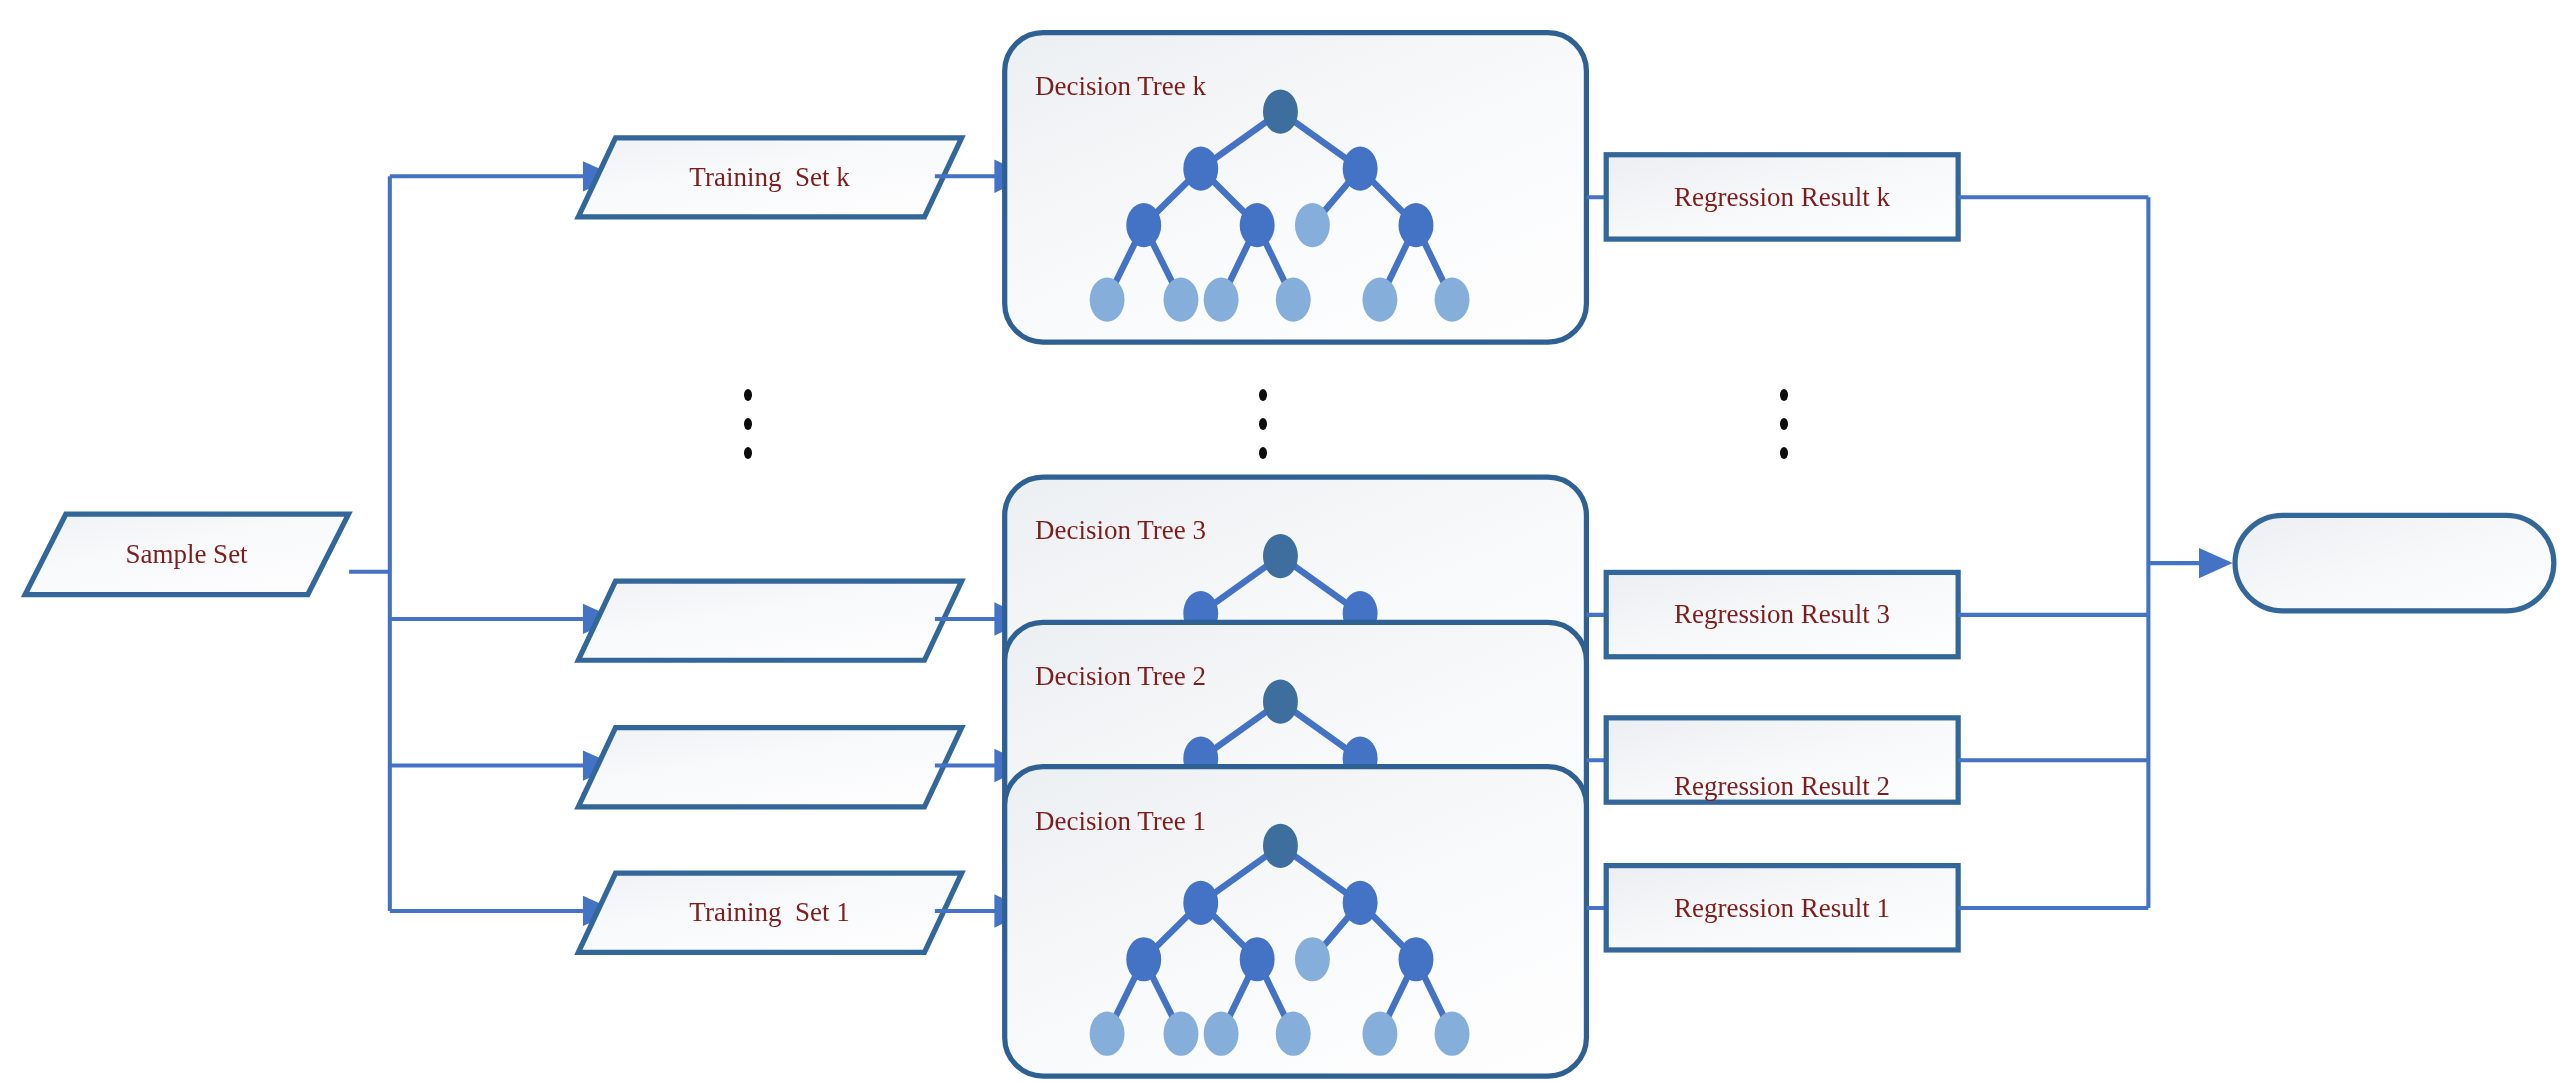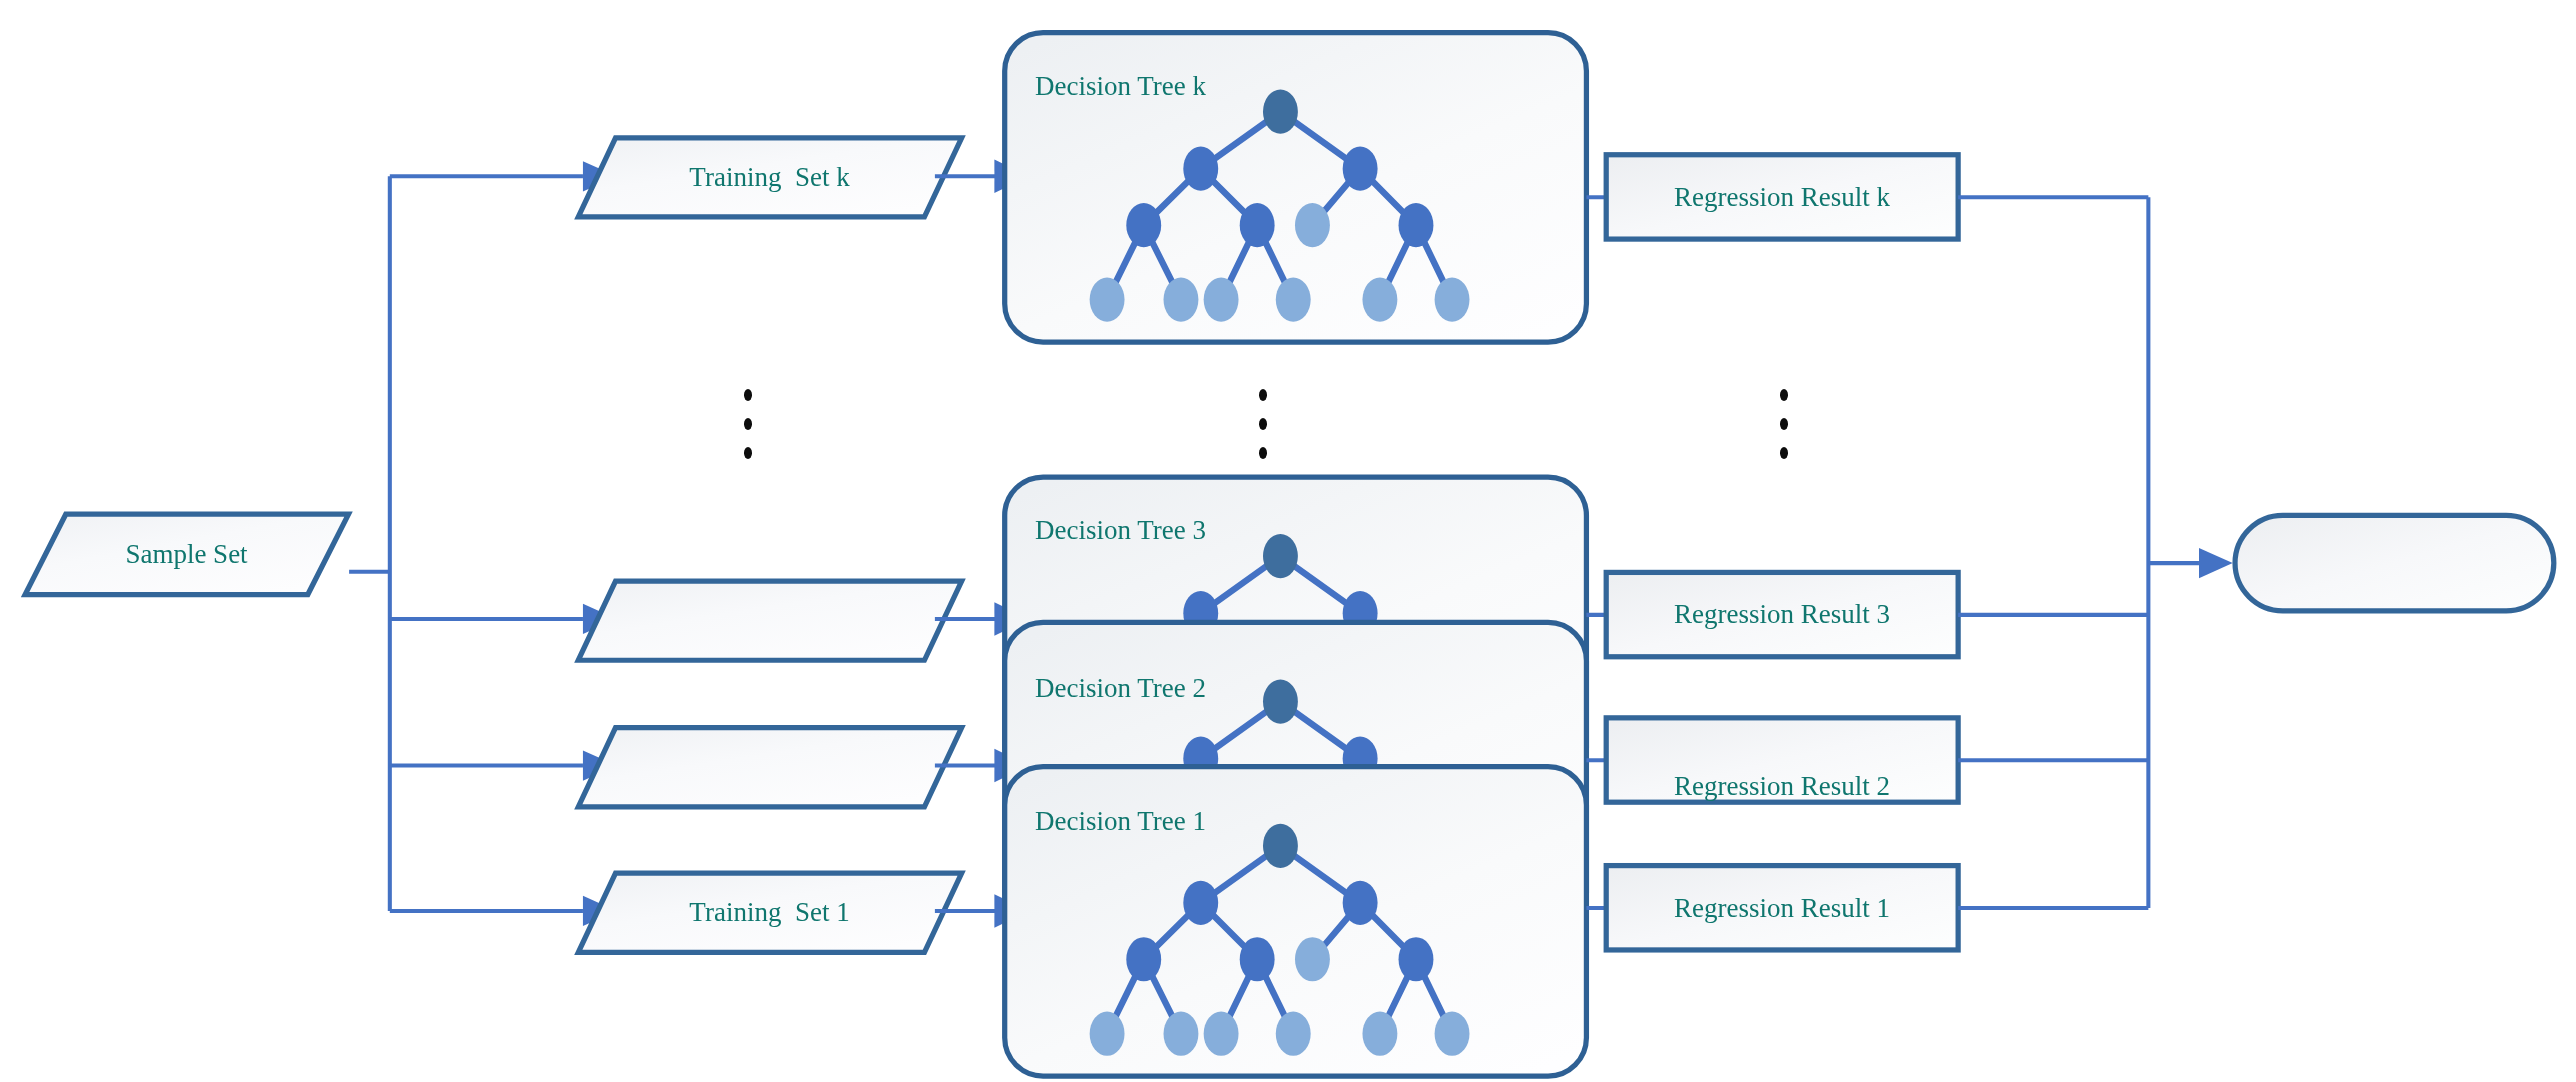--- a/index.html
+++ b/index.html
@@ -1,19 +1,19 @@
 <!DOCTYPE html>
 <html style="font-size:9.3px"><head>
 <meta charset="utf-8">
 <style>
   html,body{margin:0;padding:0;background:#ffffff;}
   body{font-family:"Liberation Serif","DejaVu Serif",serif;}
   #stage{position:relative;width:2576px;height:1082px;background:#fff;overflow:hidden;}
   svg.layer{position:absolute;left:0;top:0;width:2576px;height:1082px;}
-  .nodeLabel{position:absolute;color:#0f766e;white-space:pre;}
+  .nodeLabel{position:absolute;color:#7f1d1d;white-space:pre;}
   .ctr{display:flex;align-items:center;justify-content:center;}
   .dots{position:absolute;display:flex;flex-direction:column;align-items:center;
         justify-content:space-between;color:#0d0d0d;line-height:0;}
   .dot{width:8.1px;height:11.6px;border-radius:50%;background:#0d0d0d;}
 </style>
 </head>
 <body>
 
 <div id="stage">
 
@@ -183,21 +183,21 @@
     <rect x="3842" y="886" width="548" height="164" rx="82" ry="82" fill="url(#gBox)" stroke="#336699" stroke-width="9"></rect>
   </svg>
 
   <div class="nodeLabel ctr" style="left:25px;top:514px;width:323px;height:80px;font-size:27px;">Sample Set</div>
 
   <div class="nodeLabel ctr" style="left:578px;top:138px;width:383px;height:79px;font-size:27px;">Training  Set k</div>
   <div class="nodeLabel ctr" style="left:578px;top:873px;width:383px;height:79px;font-size:27px;">Training  Set 1</div>
 
   <div class="nodeLabel" style="left:1035px;top:71px;font-size:27px;">Decision Tree k</div>
   <div class="nodeLabel" style="left:1035px;top:515px;font-size:27px;">Decision Tree 3</div>
-  <div class="nodeLabel" style="left:1035px;top:661px;font-size:27px;margin-top:12px;">Decision Tree 2</div>
+  <div class="nodeLabel" style="left:1035px;top:661px;font-size:27px;">Decision Tree 2</div>
   <div class="nodeLabel" style="left:1035px;top:806px;font-size:27px;">Decision Tree 1</div>
 
   <div class="nodeLabel ctr" style="left:1606px;top:155px;width:352px;height:84px;font-size:27px;">Regression Result k</div>
   <div class="nodeLabel ctr" style="left:1606px;top:572px;width:352px;height:84px;font-size:27px;">Regression Result 3</div>
   <div class="nodeLabel ctr" style="left:1606px;top:744px;width:352px;height:84px;font-size:27px;">Regression Result 2</div>
   <div class="nodeLabel ctr" style="left:1606px;top:866px;width:352px;height:84px;font-size:27px;">Regression Result 1</div>
 
 
   <div class="dots" style="left:743px;top:389px;width:9.3px;height:70px;">
     <span class="dot"></span>

